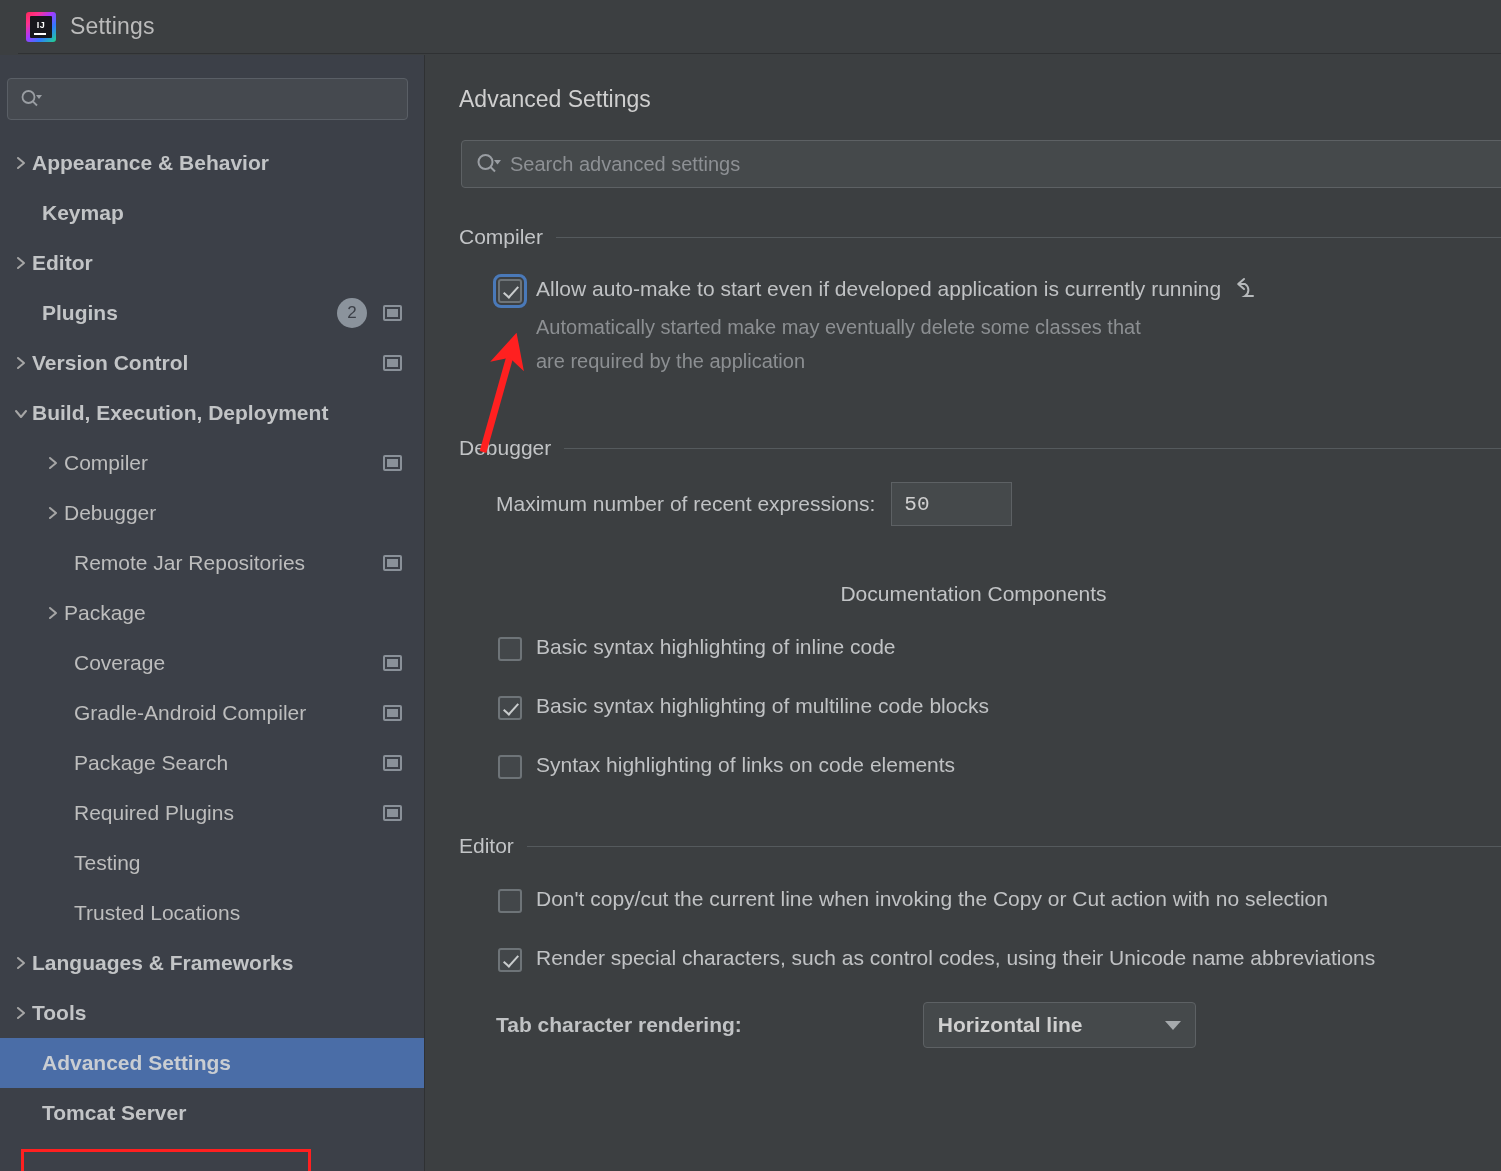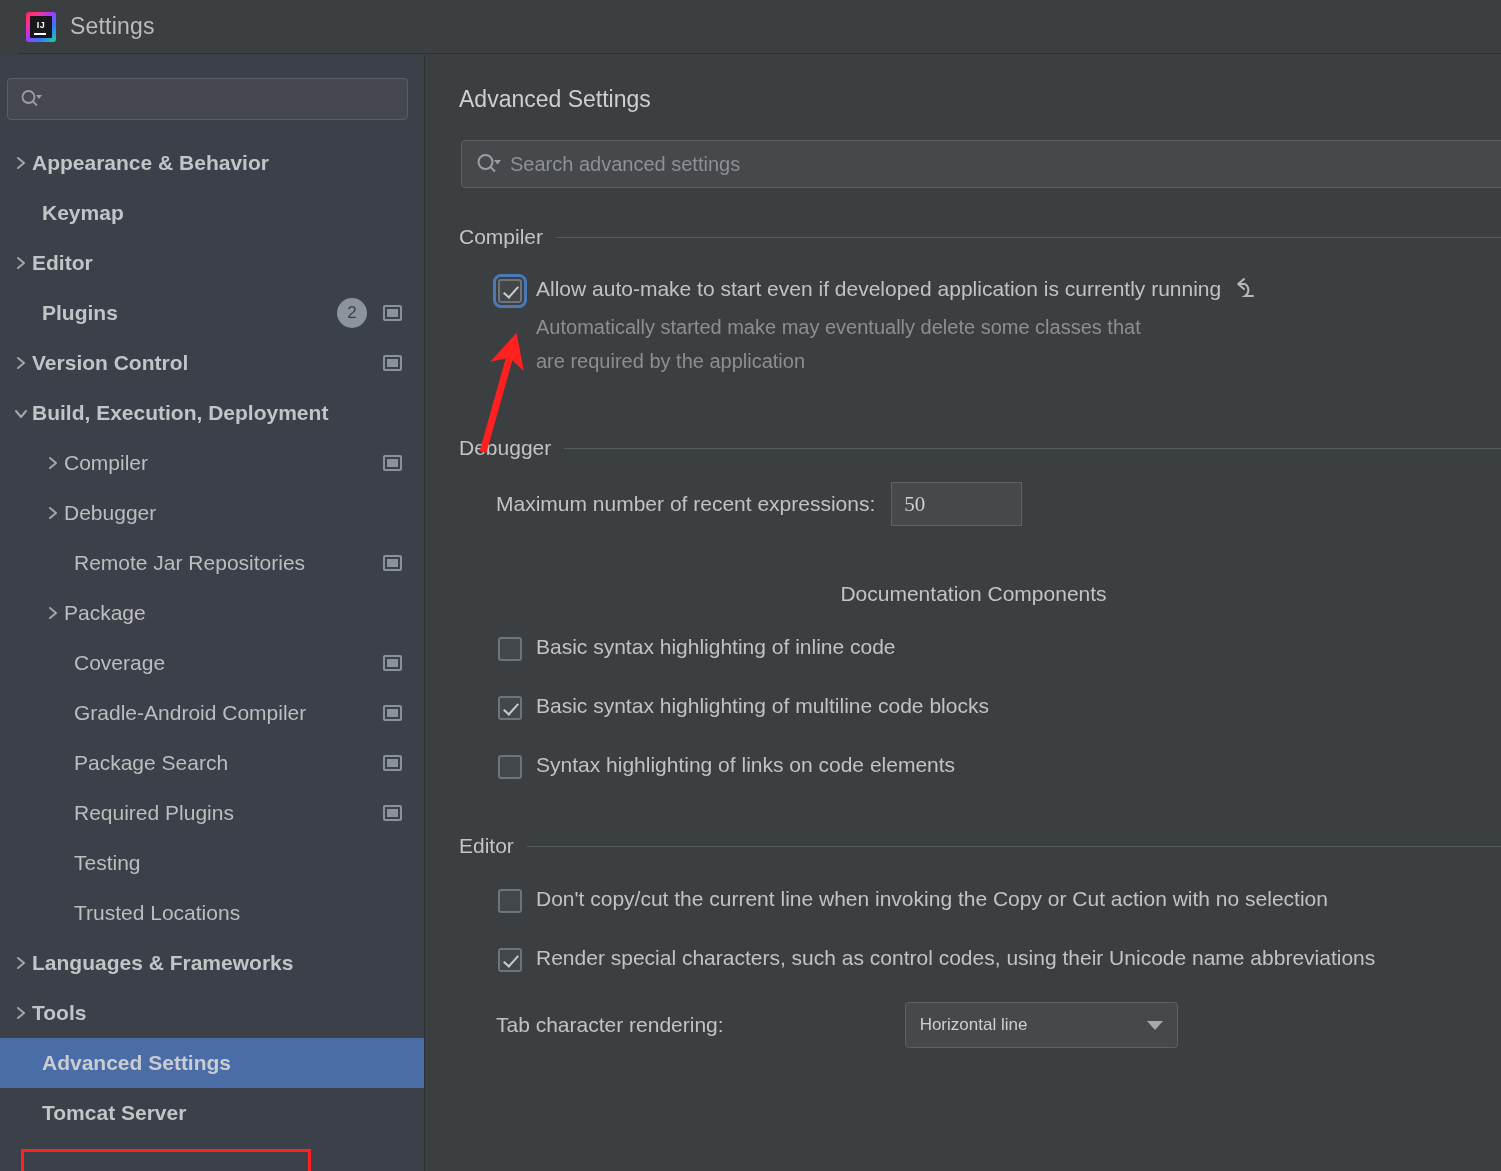--- a/index.html
+++ b/index.html
@@ -289,43 +289,43 @@
     margin-left: 70px;
     margin-top: 22px;
   }
   .field-label {
     color: #c0c2c4;
     font-size: 21px;
     white-space: nowrap;
   }
   .num-input {
     margin-left: 16px;
-    width: 131px;
+    width: 121px;
     height: 44px;
     background: #45494b;
     border: 1px solid #5d6164;
     color: #cfcfcf;
     font-size: 21px;
-    font-family: Liberation Serif, serif;
+    font-family: Liberation Mono, monospace;
     padding: 0 12px;
     outline: none;
   }
 
   .combo {
     width: 273px;
     height: 46px;
     background: #45494b;
     border: 1px solid #5d6164;
     border-radius: 4px;
     display: flex;
     align-items: center;
     justify-content: space-between;
     padding: 0 14px;
     color: #cfcfcf;
-    font-size: 17px;
+    font-size: 21px;
     cursor: default;
   }
   .combo .caret {
     width: 0; height: 0;
     border-left: 8px solid transparent;
     border-right: 8px solid transparent;
     border-top: 9px solid #a6aaad;
   }
 
   .clip-row { overflow: hidden; }
@@ -574,21 +574,21 @@
 
     <div class="opt-row clip-row" style="margin-top:29px;">
       <div class="cb"></div>
       <div class="opt-label">Don't copy/cut the current line when invoking the Copy or Cut action with no selection</div>
     </div>
     <div class="opt-row clip-row" style="margin-top:33px;">
       <div class="cb checked"></div>
       <div class="opt-label">Render special characters, such as control codes, using their Unicode name abbreviations</div>
     </div>
 
-    <div class="field-row" style="margin-top:30px; align-items:center;">
+    <div class="field-row" style="margin-top:30px; align-items:center;font-weight:bold;">
       <div class="field-label">Tab character rendering:</div>
       <div class="combo" style="margin-left:181px;">
         <span>Horizontal line</span>
         <span class="caret"></span>
       </div>
     </div>
 
   </div>
 
   <svg class="arrow-svg">

